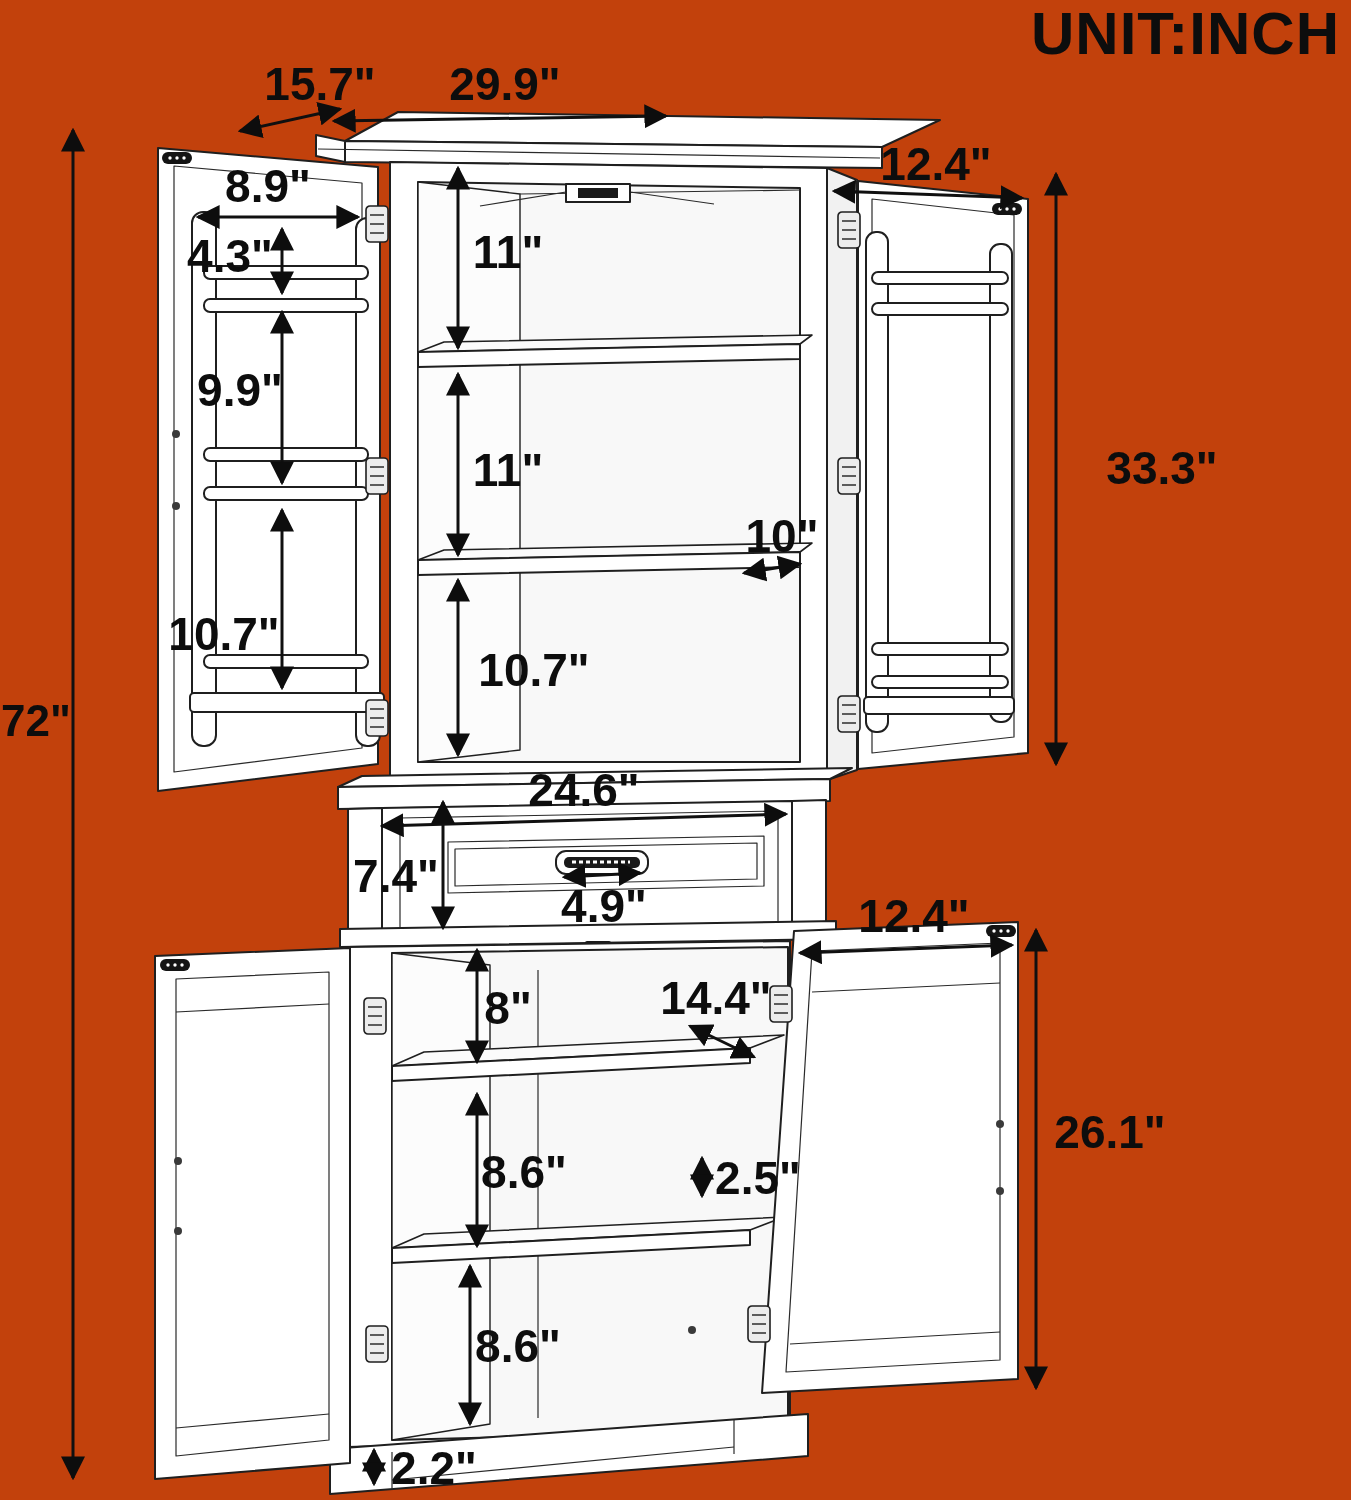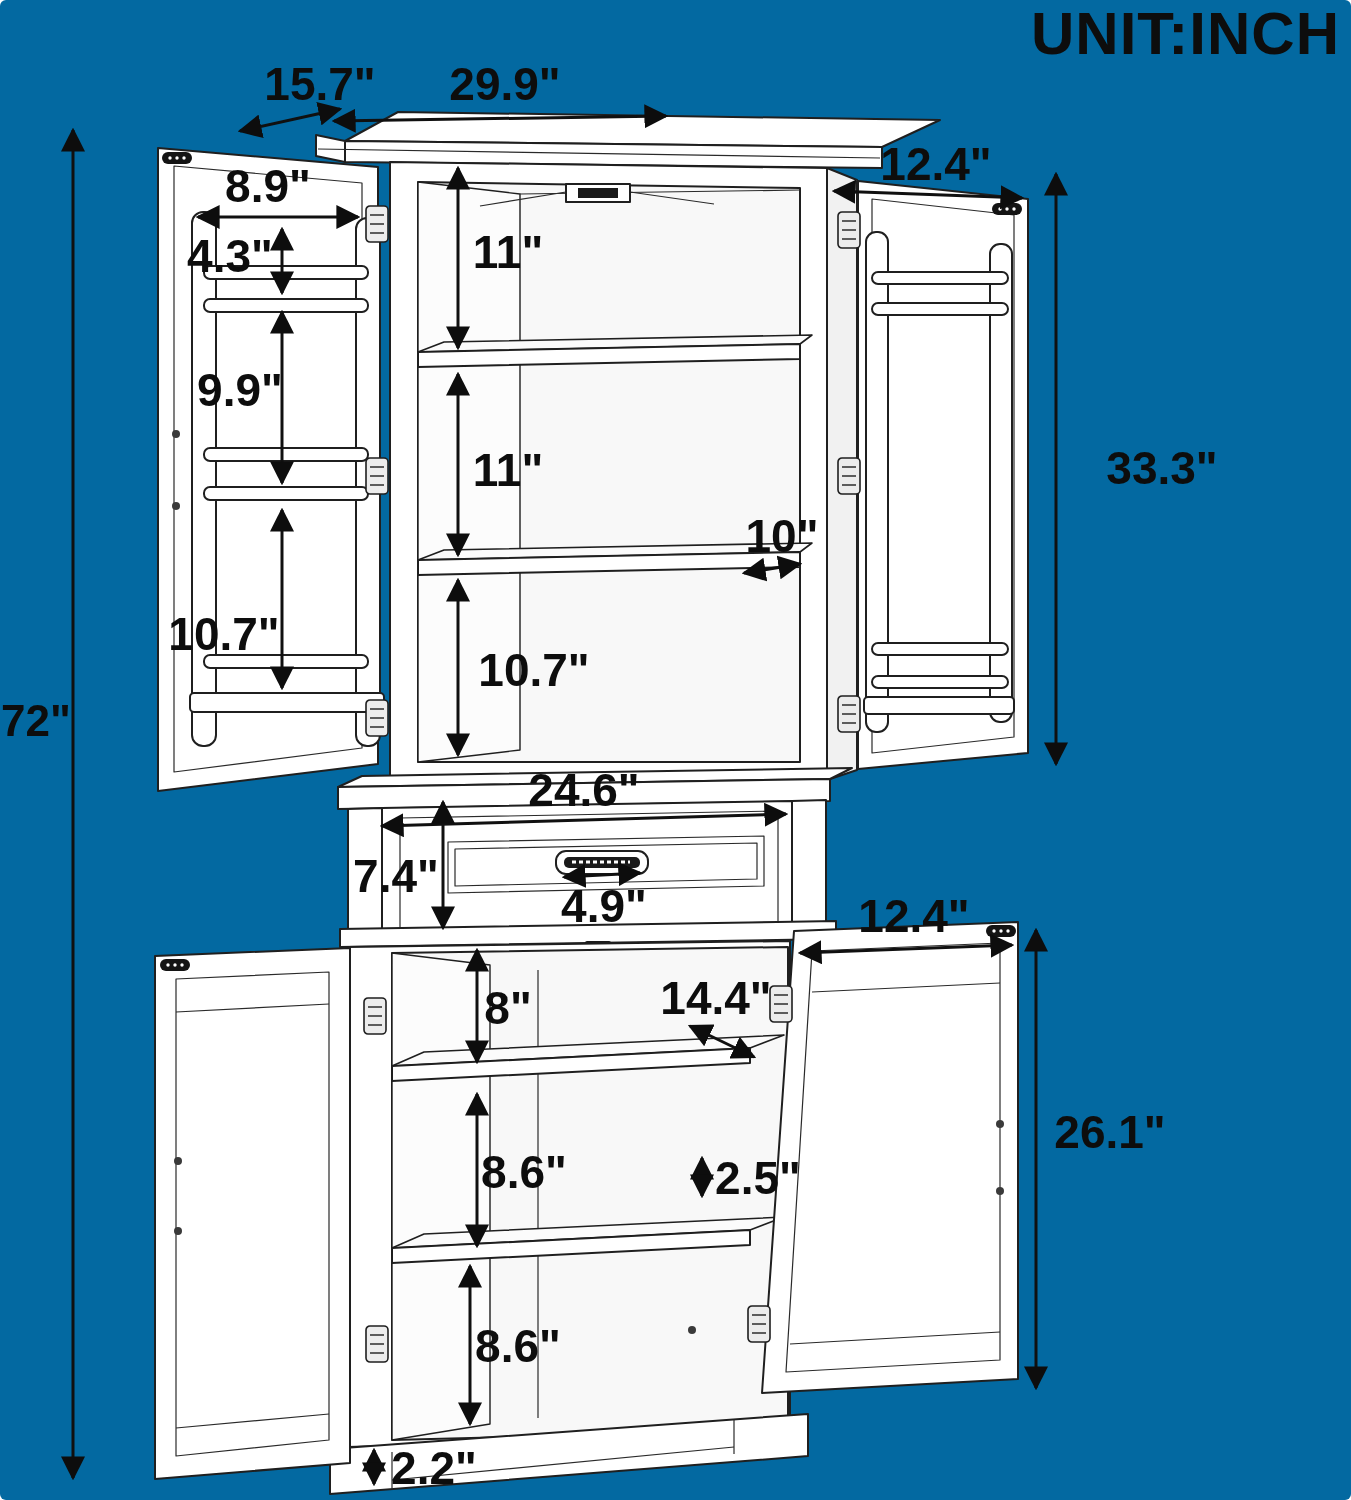--- a/index.html
+++ b/index.html
@@ -1,16 +1,16 @@
 <!DOCTYPE html>
 <html><head>
 <meta charset="utf-8">
 <style>
   html,body{margin:0;padding:0;background:#ffffff;}
-  .stage{position:relative;width:1351px;height:1500px;background:#0369a1;overflow:hidden;border-radius:6px;}
+  .stage{position:relative;width:1351px;height:1500px;background:#c2410c;overflow:hidden;}
   svg{display:block;}
   .ln{fill:#ffffff;stroke:#1f1f1f;stroke-width:2;stroke-linejoin:round;}
   .ln-thin{fill:none;stroke:#2a2a2a;stroke-width:1.2;stroke-linejoin:round;}
   .shade{fill:#f1f1f1;stroke:#1f1f1f;stroke-width:2;stroke-linejoin:round;}
   .inner{fill:#f8f8f8;stroke:#1f1f1f;stroke-width:2;stroke-linejoin:round;}
   .inner-lt{fill:#fcfcfc;stroke:#1f1f1f;stroke-width:1.4;stroke-linejoin:round;}
   .slab{fill:#fbfbfb;stroke:#1f1f1f;stroke-width:1.6;stroke-linejoin:round;}
   .dimln{stroke:#101010;stroke-width:3;fill:none;}
   .dim{font-family:"Liberation Sans","DejaVu Sans",sans-serif;font-weight:bold;font-size:46px;fill:#0d0d0d;text-anchor:middle;}
   .dim-sm{font-size:44px;}

